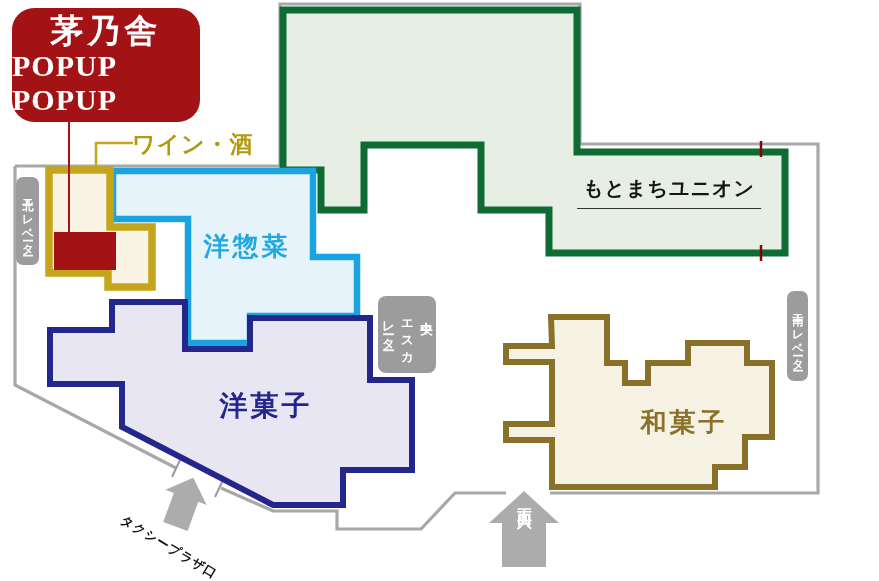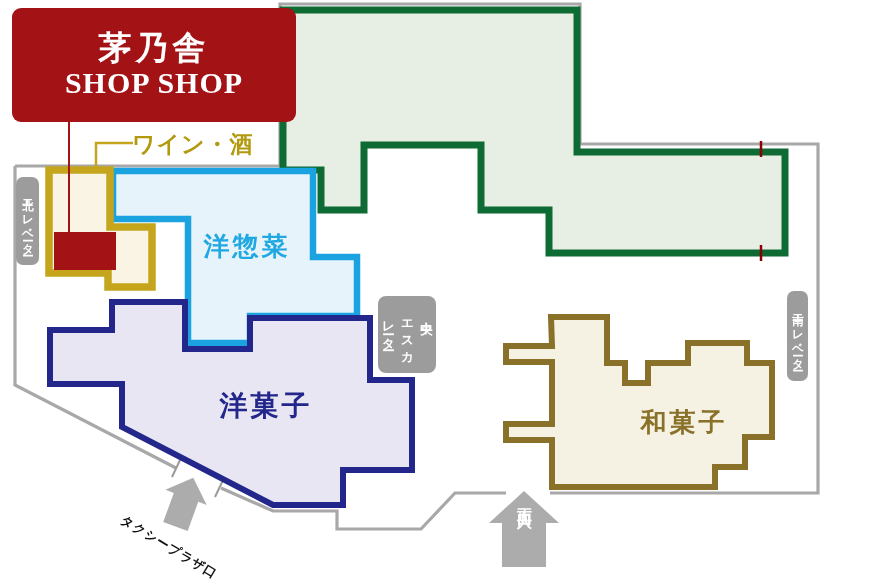--- a/index.html
+++ b/index.html
@@ -2,21 +2,21 @@
 <html><head>
 <meta charset="utf-8">
 <style>
   html,body{margin:0;padding:0;background:#fff;}
   #stage{position:relative;width:879px;height:581px;overflow:hidden;background:#fff;
          font-family:"Liberation Sans","DejaVu Sans",sans-serif;}
   #map-svg{position:absolute;left:0;top:0;}
   .abs{position:absolute;}
   .serif{font-family:"Liberation Serif","DejaVu Serif",serif;}
   
-  .popup-box{left:12px;top:8px;width:284px;height:114px;background:#A31316;border-radius:9px;
+  .popup-box{left:12px;top:8px;width:188px;height:114px;background:#A31316;border-radius:22px;
              display:flex;flex-direction:column;align-items:center;justify-content:center;color:#fff;}
   .popup-title{font-size:33px;font-weight:600;letter-spacing:4px;line-height:36px;}
   .popup-sub{font-size:30px;font-weight:600;letter-spacing:1px;line-height:34px;}
   
   .area-label{font-weight:bold;white-space:nowrap;transform:translateX(-50%);}
   .lbl-green{color:#14713B;font-size:26px;letter-spacing:2px;}
   .lbl-blue{color:#1FA8E1;font-size:26px;letter-spacing:3px;}
   .lbl-navy{color:#23268B;font-size:28px;letter-spacing:3px;}
   .lbl-brown{color:#8A7129;font-size:26px;letter-spacing:3px;margin-left:33px;}
   .lbl-wine{color:#B2990D;font-size:23px;letter-spacing:1px;font-family:Liberation Serif, serif;}
@@ -69,27 +69,28 @@
 
     <line x1="761" y1="141" x2="761" y2="157" stroke="#8B0000" stroke-width="2.5"></line>
     <line x1="761" y1="245" x2="761" y2="261" stroke="#8B0000" stroke-width="2.5"></line>
 
     <polygon points="524,491 559,523 546,523 546,567 502,567 502,523 489,523" fill="#ACACAC"></polygon>
     <polygon points="0,-27 22,-6 13,-6 13,25 -13,25 -13,-6 -22,-6" transform="translate(184,503) rotate(20)" fill="#ACACAC"></polygon>
   </svg>
 
   <div class="abs popup-box serif">
     <div class="popup-title">茅乃舎</div>
-    <div class="popup-sub">SHOP SHOP</div>
+    <div class="popup-sub">POPUP POPUP</div>
   </div>
 
   <div class="abs serif lbl-wine" style="left:132px;top:129px;font-weight:bold;">ワイン・酒</div>
 
 
   <div class="abs union">
+    <span class="union-name">もとまちユニオン</span>
   </div>
 
   <div class="abs serif area-label lbl-navy" style="left:266px;top:387px;">洋菓子</div>
 
   <div class="abs serif area-label lbl-blue" style="left:247px;top:229px;">洋惣菜</div>
 
   <div class="abs serif area-label lbl-brown" style="left:651px;top:405px;">和菓子</div>
 
   <div class="abs vlabel" style="left:16px;top:177px;width:23px;height:88px;">
     <span class="vtxt">北エレベーター</span>

